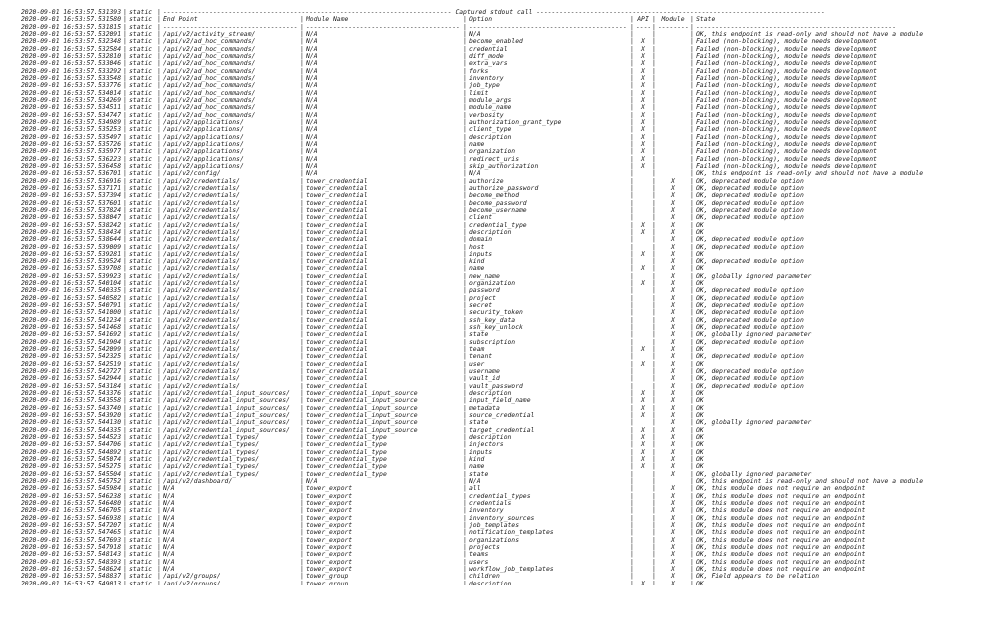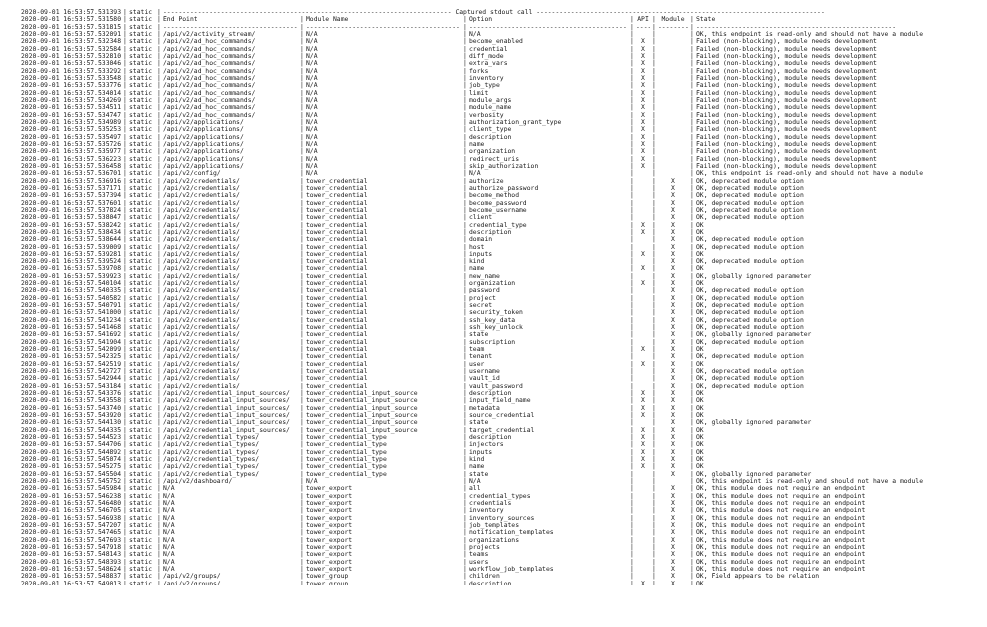--- a/index.html
+++ b/index.html
@@ -5,20 +5,21 @@
   html,body { margin:0; padding:0; background:#ffffff; }
   .screen {
     position:relative; width:987px; height:627px; background:#ffffff; overflow:hidden;
   }
   .log {
     box-sizing:border-box;
     font-family:"DejaVu Sans Mono","Liberation Mono",monospace;
     font-size:6.4px; line-height:7.33px; color:#222;
     padding:9px 0 0 21px; height:585px; overflow:hidden;
     white-space:pre;
+    font-style:italic;
   }
   .row { display:flex; height:7.33px; overflow:hidden; }
   .cell { flex:0 0 auto; overflow:hidden; white-space:pre; }
   .pipe { flex:0 0 8px; text-align:center; }
   .c-ts  { width:100px; }
   .c-lv  { width:26px; }
   .c-ep  { width:135px; }
   .c-mn  { width:155px; }
   .c-op  { width:159px; }
   .c-api { width:14px; text-align:center; }

